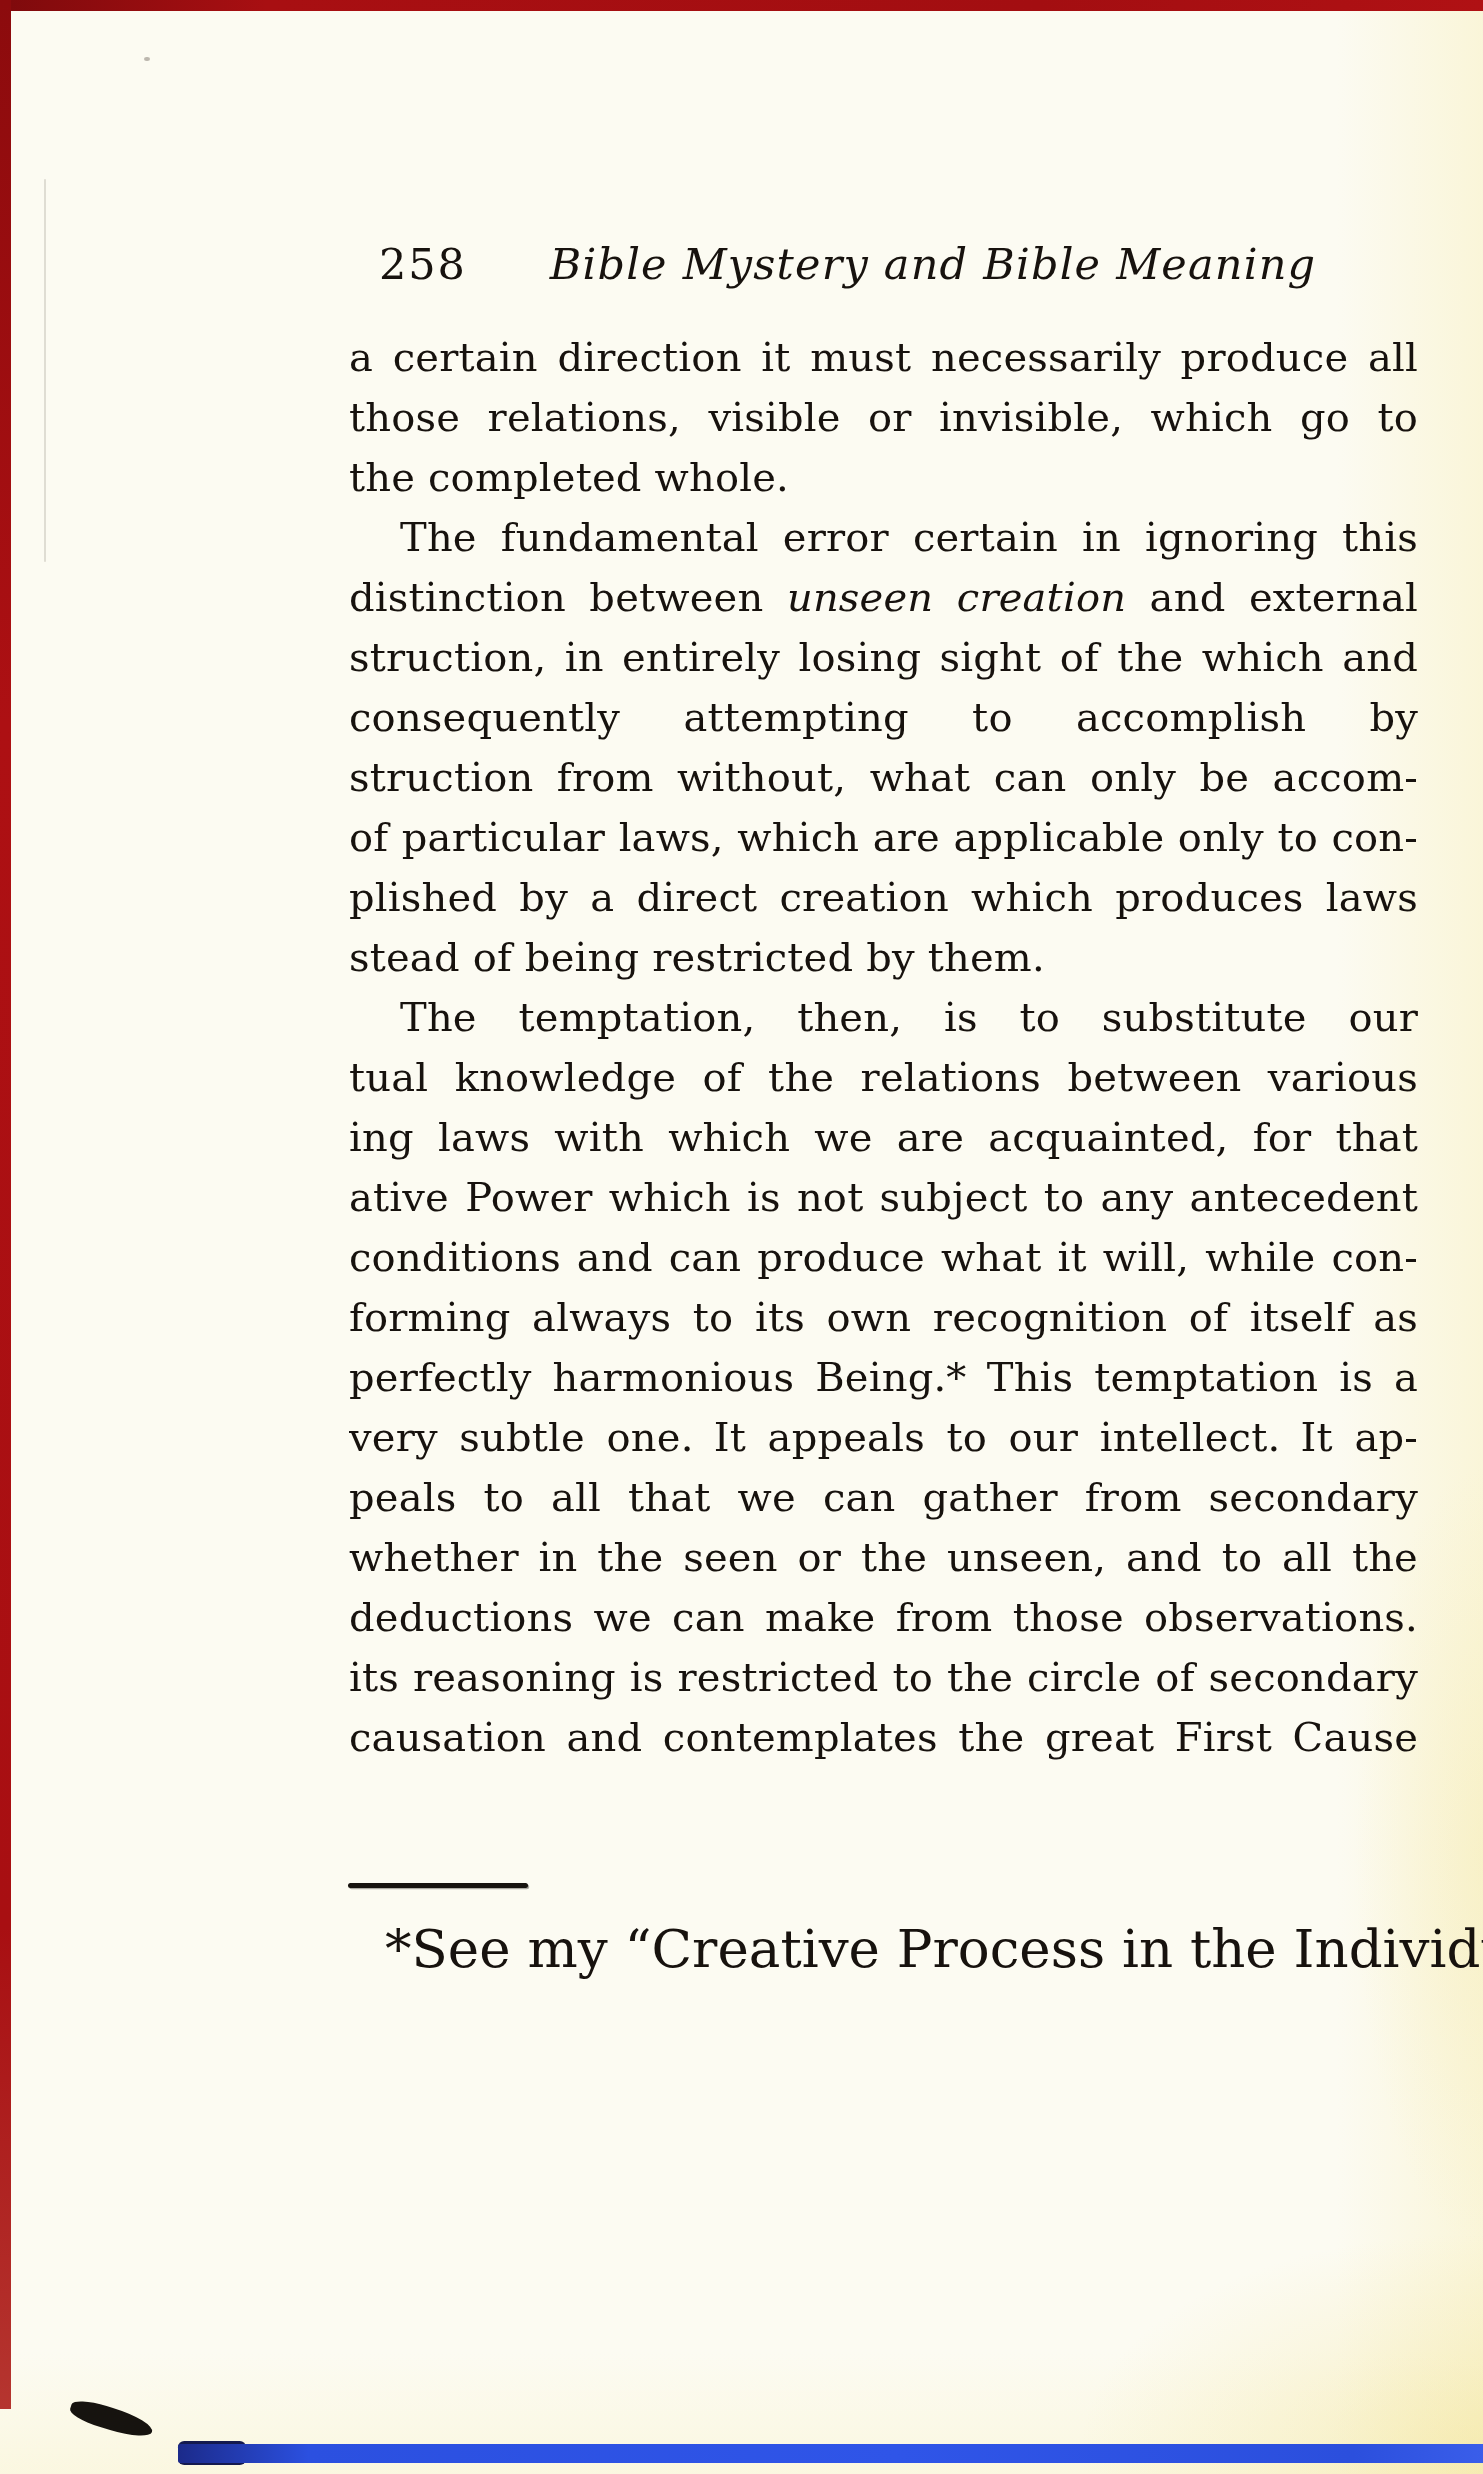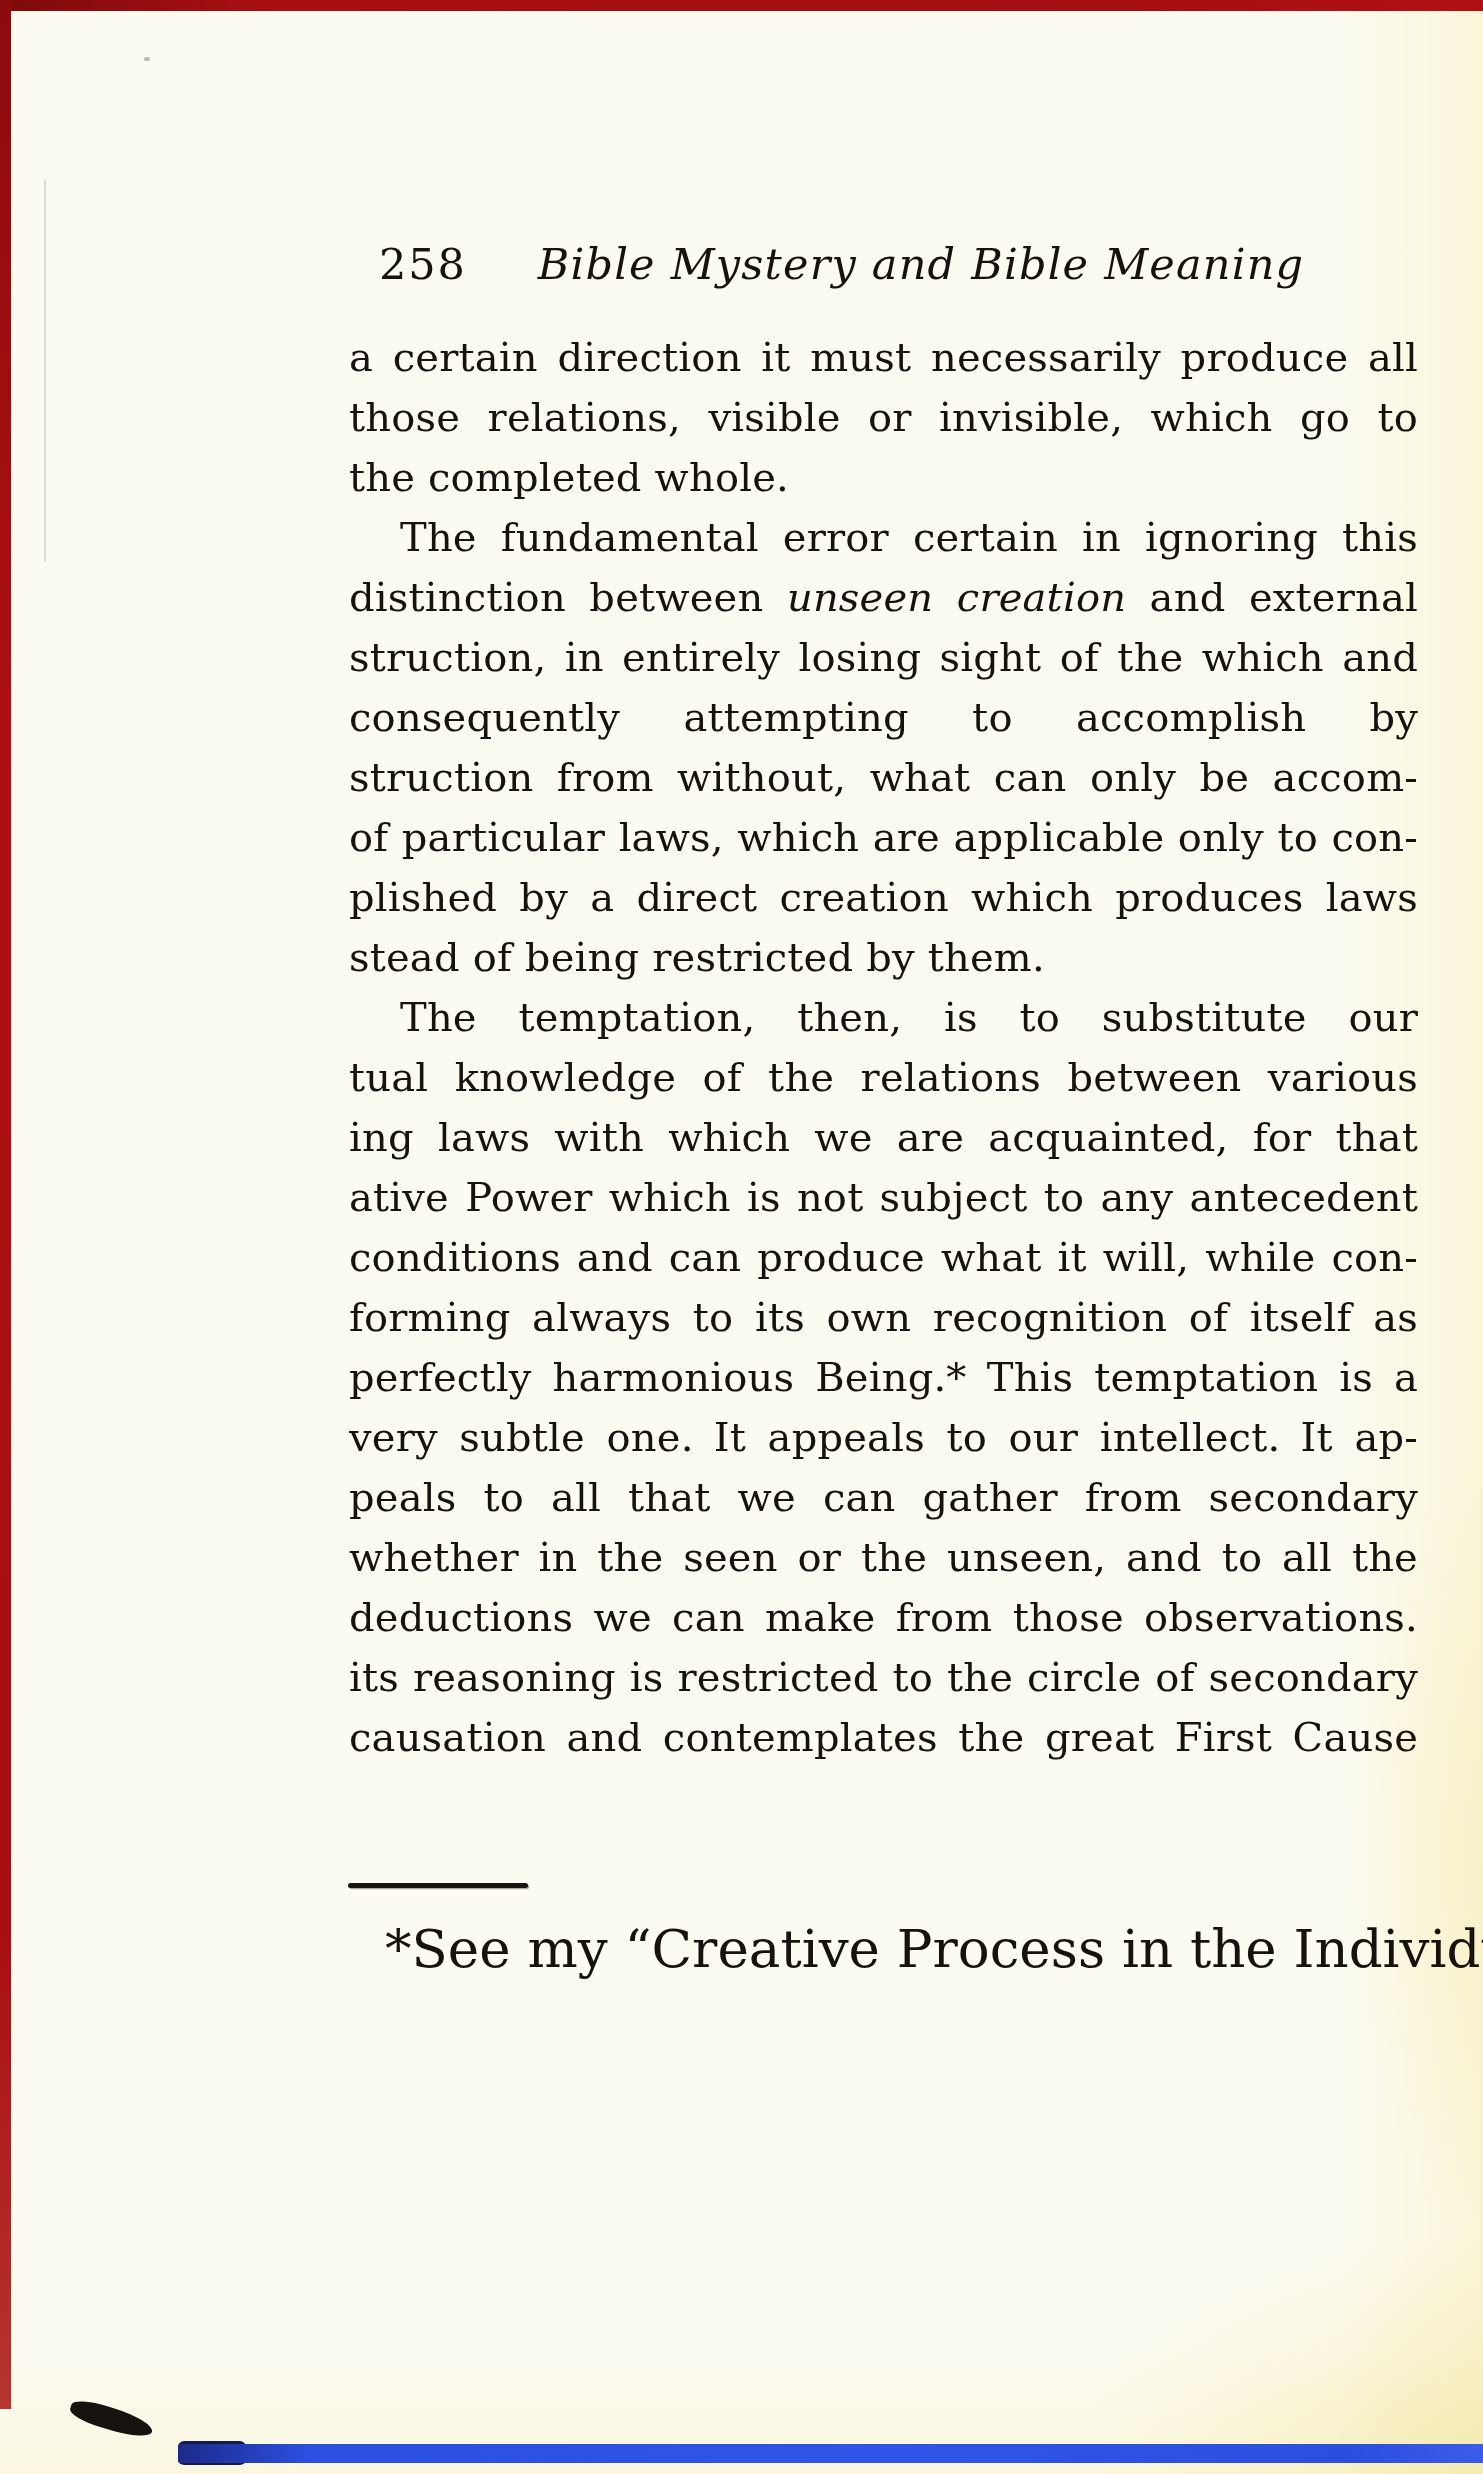--- a/index.html
+++ b/index.html
@@ -52,21 +52,21 @@
   .speck { position:absolute; left:144px; top:57px; width:5.6px; height:4.3px;
     background:rgba(110,100,90,0.45); border-radius:50%; }
 
   
   .running-head {
     position:absolute; left:349px; top:236px; width:1069px; height:56px;
     font-size:43px; line-height:56px; white-space:nowrap;margin-left:30px;
   }
   .pagenum { position:absolute; left:0; top:0; letter-spacing:1.9px; }
   .head-title {
-    position:absolute; left:542px; top:0; transform:translateX(-50%);
+    position:absolute; left:554px; top:0; transform:translateX(-50%);
     font-style:italic; letter-spacing:1.2px;
   }
 
   
   .text-block {
     position:absolute; left:349px; top:327px; width:1069px;
     font-size:40px; letter-spacing:0.2px;
   }
   .line {
     height:60px; line-height:60px; overflow:hidden;

